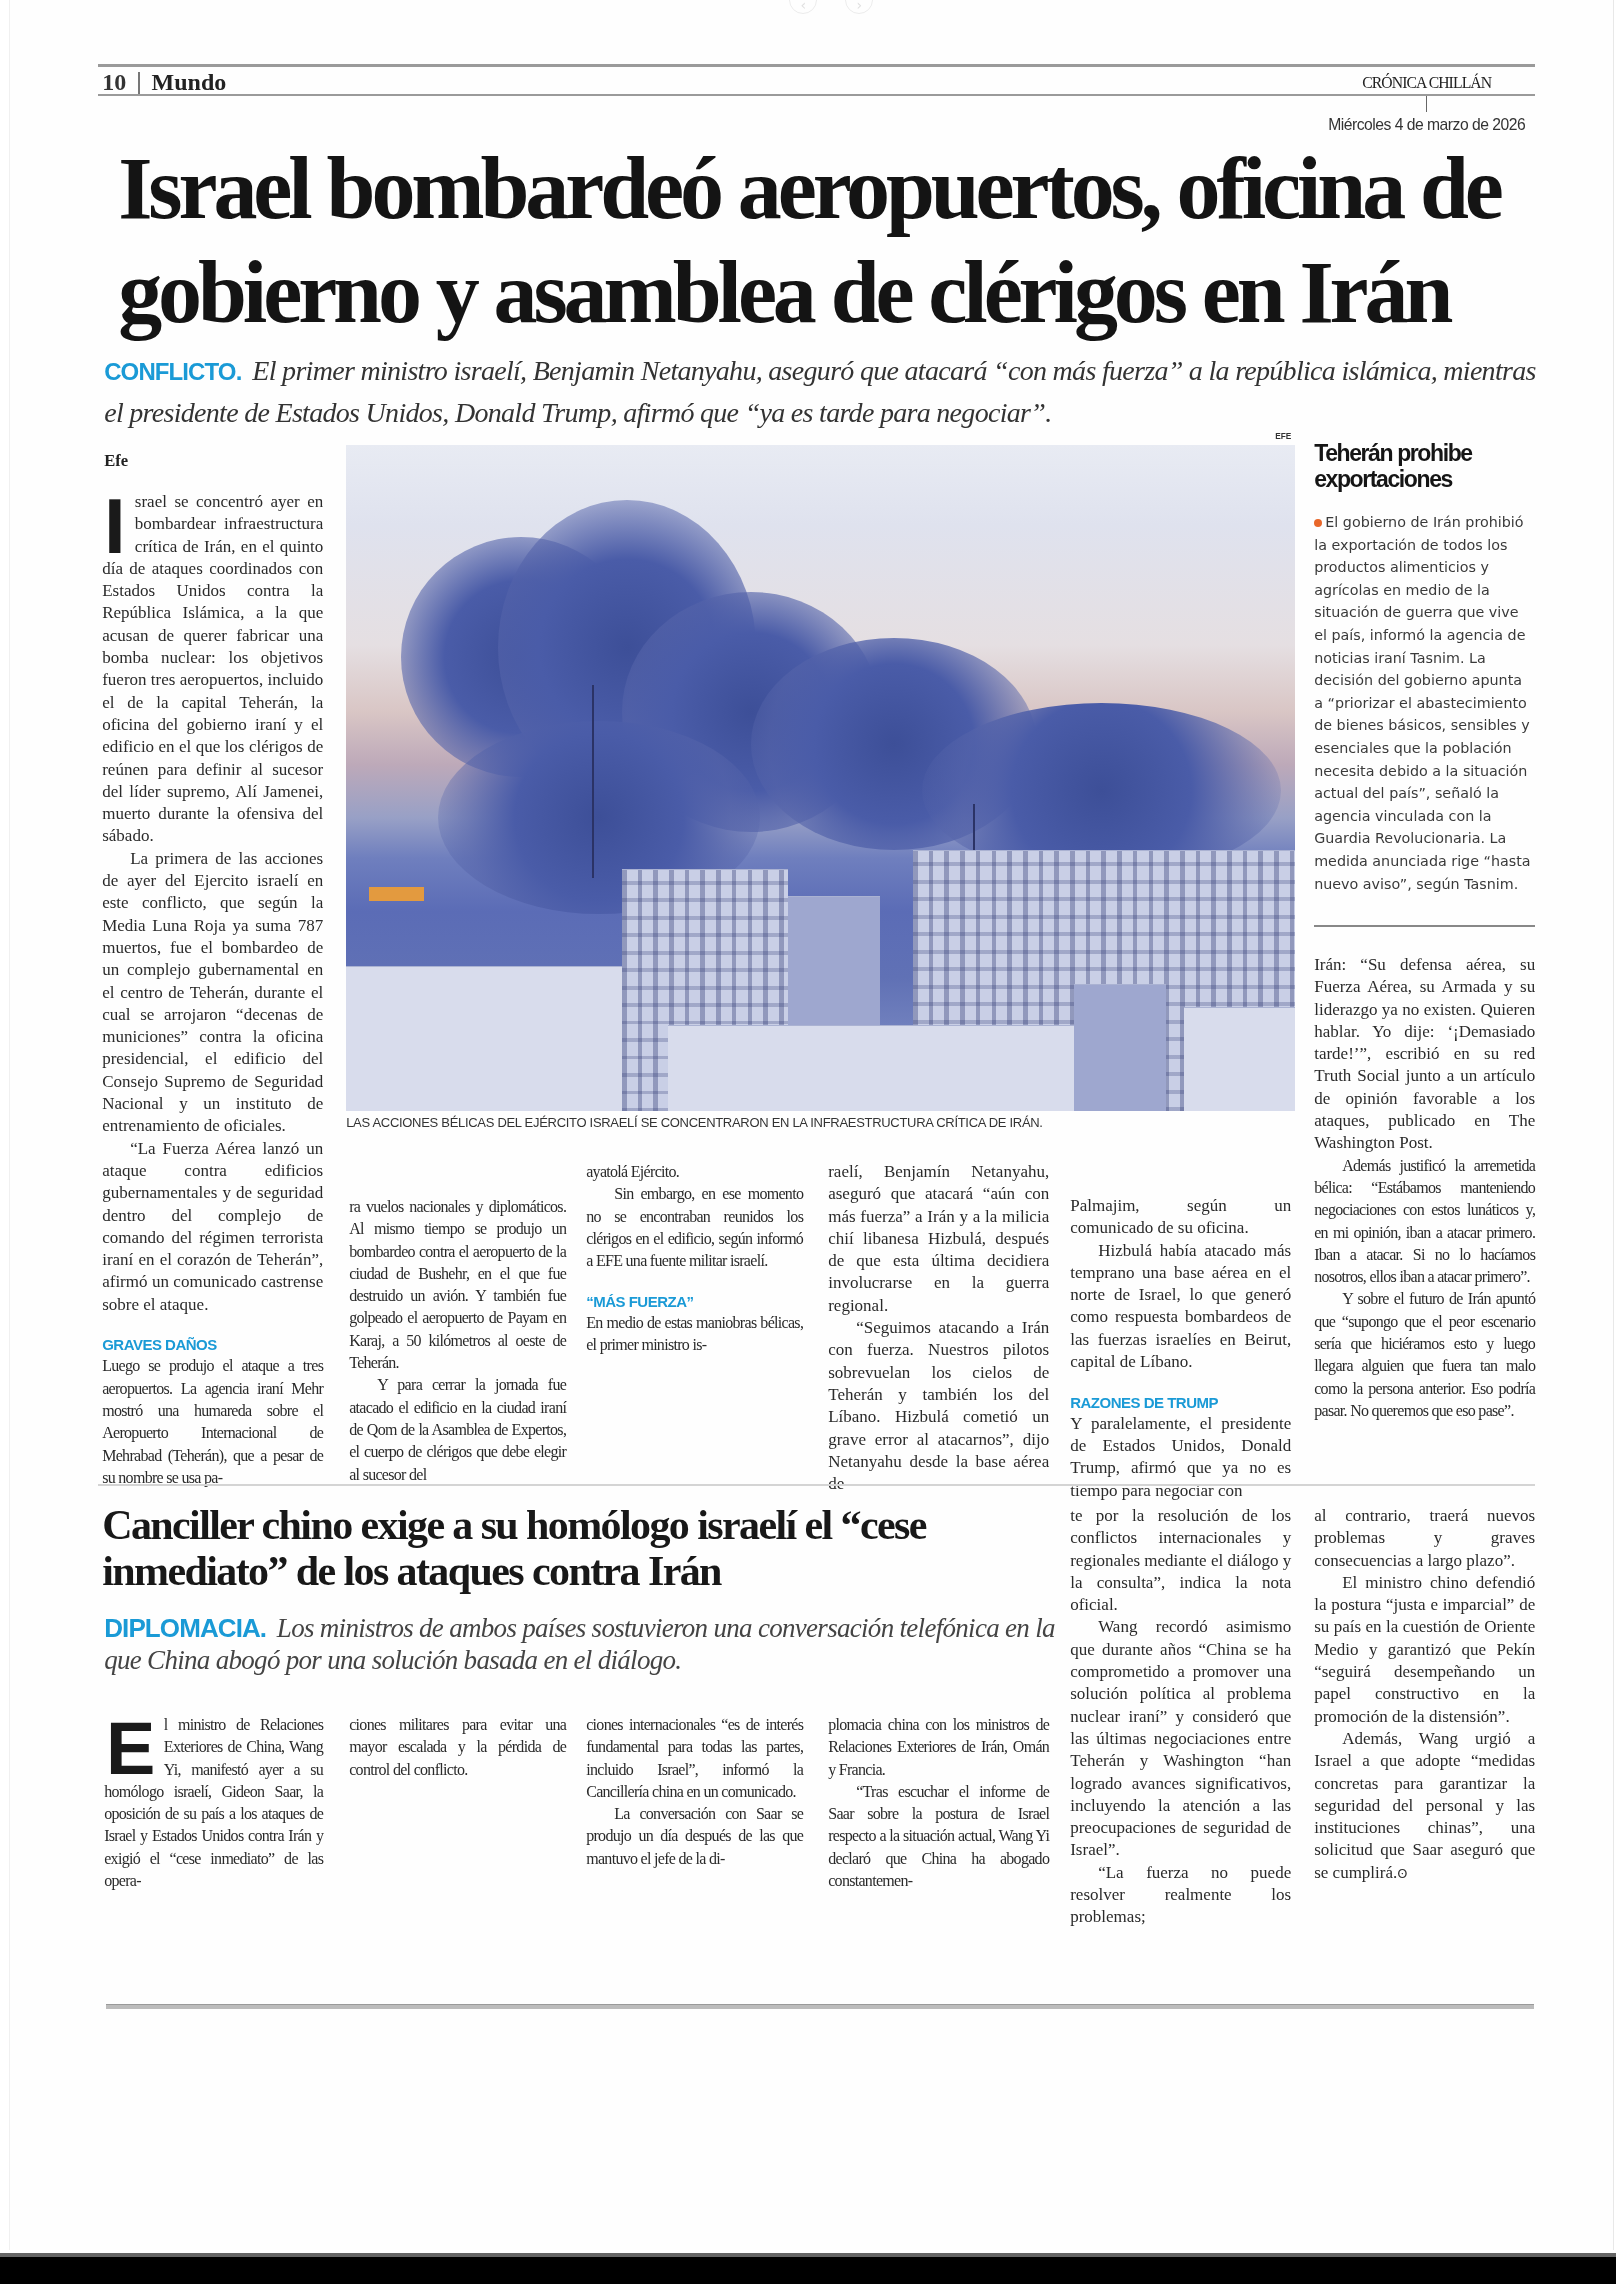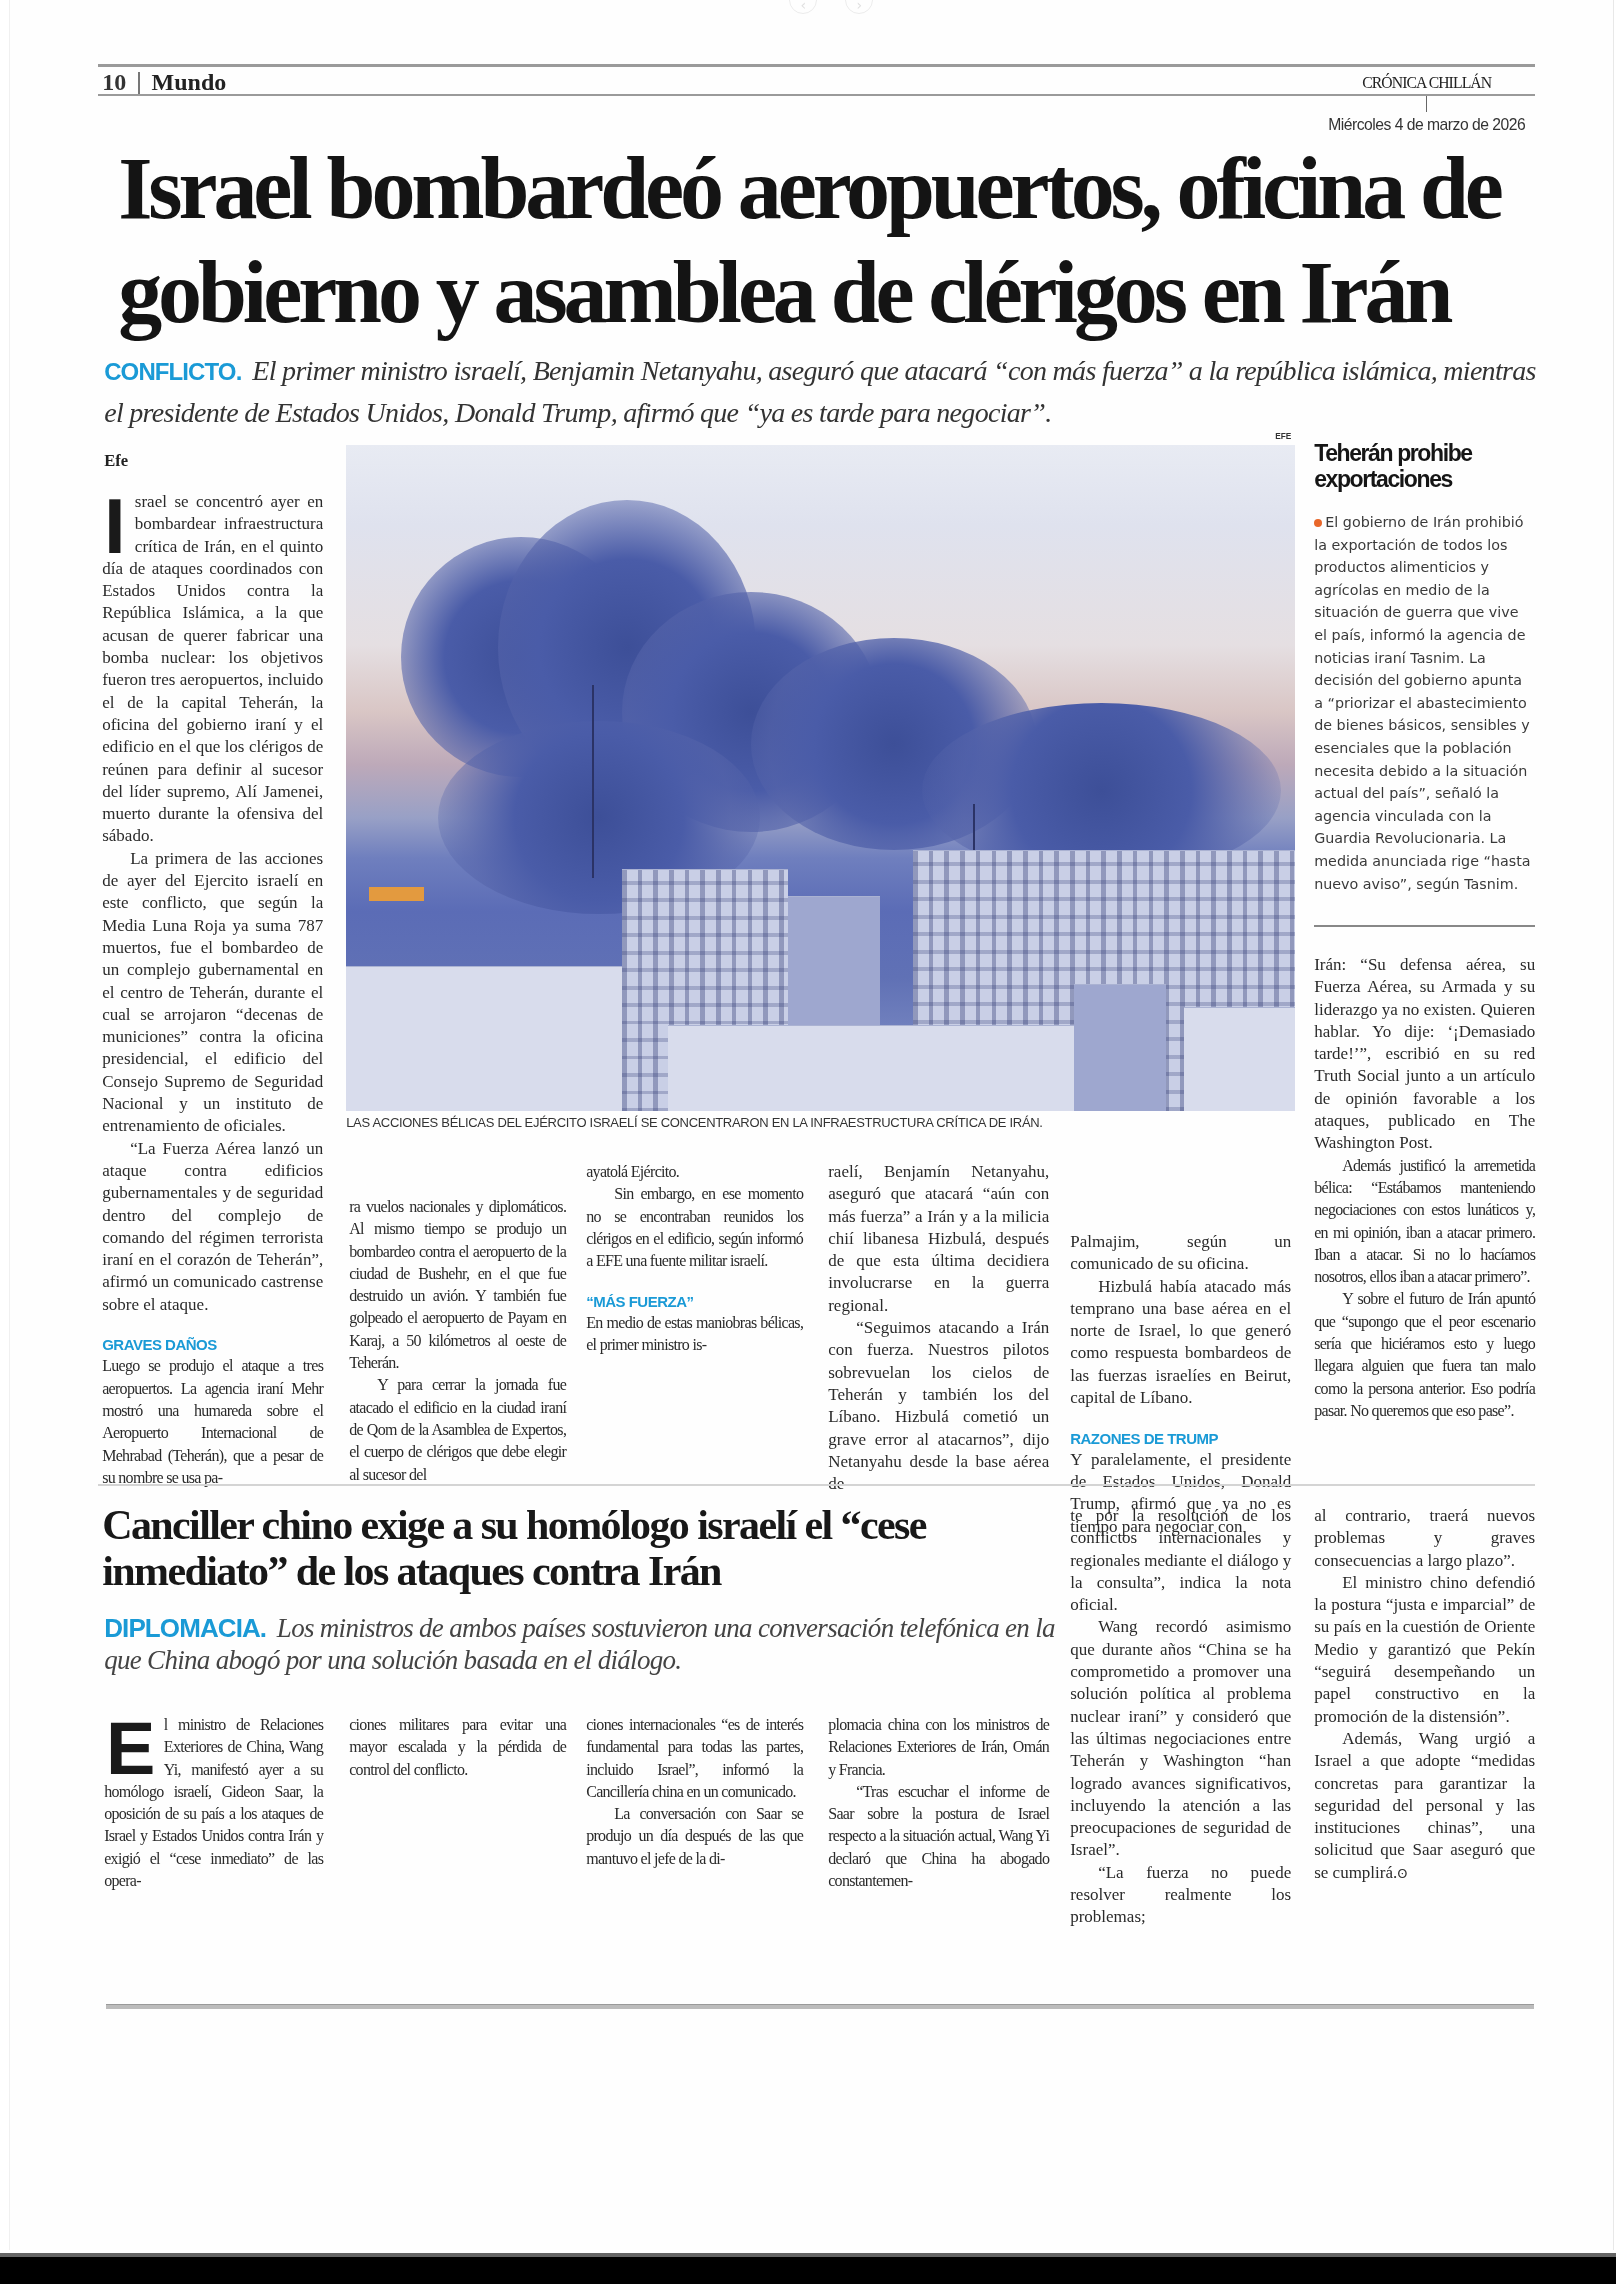--- a/index.html
+++ b/index.html
@@ -118,21 +118,21 @@
     <p>Sin embargo, en ese momento no se encontraban reunidos los clérigos en el edificio, según informó a EFE una fuente militar israelí.</p>
     <div class="sub">“MÁS FUERZA”</div>
     <p class="noindent">En medio de estas maniobras bélicas, el primer ministro is-</p>
   </div>
 
   <div class="col" style="left:818px; top:1161px; width:221px;">
     <p class="noindent">raelí, Benjamín Netanyahu, aseguró que atacará “aún con más fuerza” a Irán y a la milicia chií libanesa Hizbulá, después de que esta última decidiera involucrarse en la guerra regional.</p>
     <p>“Seguimos atacando a Irán con fuerza. Nuestros pilotos sobrevuelan los cielos de Teherán y también los del Líbano. Hizbulá cometió un grave error al atacarnos”, dijo Netanyahu desde la base aérea de</p>
   </div>
 
-  <div class="col" style="left:1060px; top:1231px; width:221px;">
+  <div class="col" style="left:1060px; top:1195px; width:221px;">
     <p class="noindent">Palmajim, según un comunicado de su oficina.</p>
     <p>Hizbulá había atacado más temprano una base aérea en el norte de Israel, lo que generó como respuesta bombardeos de las fuerzas israelíes en Beirut, capital de Líbano.</p>
     <div class="sub">RAZONES DE TRUMP</div>
     <p class="noindent">Y paralelamente, el presidente de Estados Unidos, Donald Trump, afirmó que ya no es tiempo para negociar con</p>
   </div>
 
   <div class="sidebar-title">Teherán prohibe exportaciones</div>
   <div class="sidebar-body">
     <span class="bullet"></span><span>El gobierno de Irán prohibió la exportación de todos los productos alimenticios y agrícolas en medio de la situación de guerra que vive el país, informó la agencia de noticias iraní Tasnim. La decisión del gobierno apunta a “priorizar el abastecimiento de bienes básicos, sensibles y esenciales que la población necesita debido a la situación actual del país”, señaló la agencia vinculada con la Guardia Revolucionaria. La medida anunciada rige “hasta nuevo aviso”, según Tasnim.</span>
   </div>

